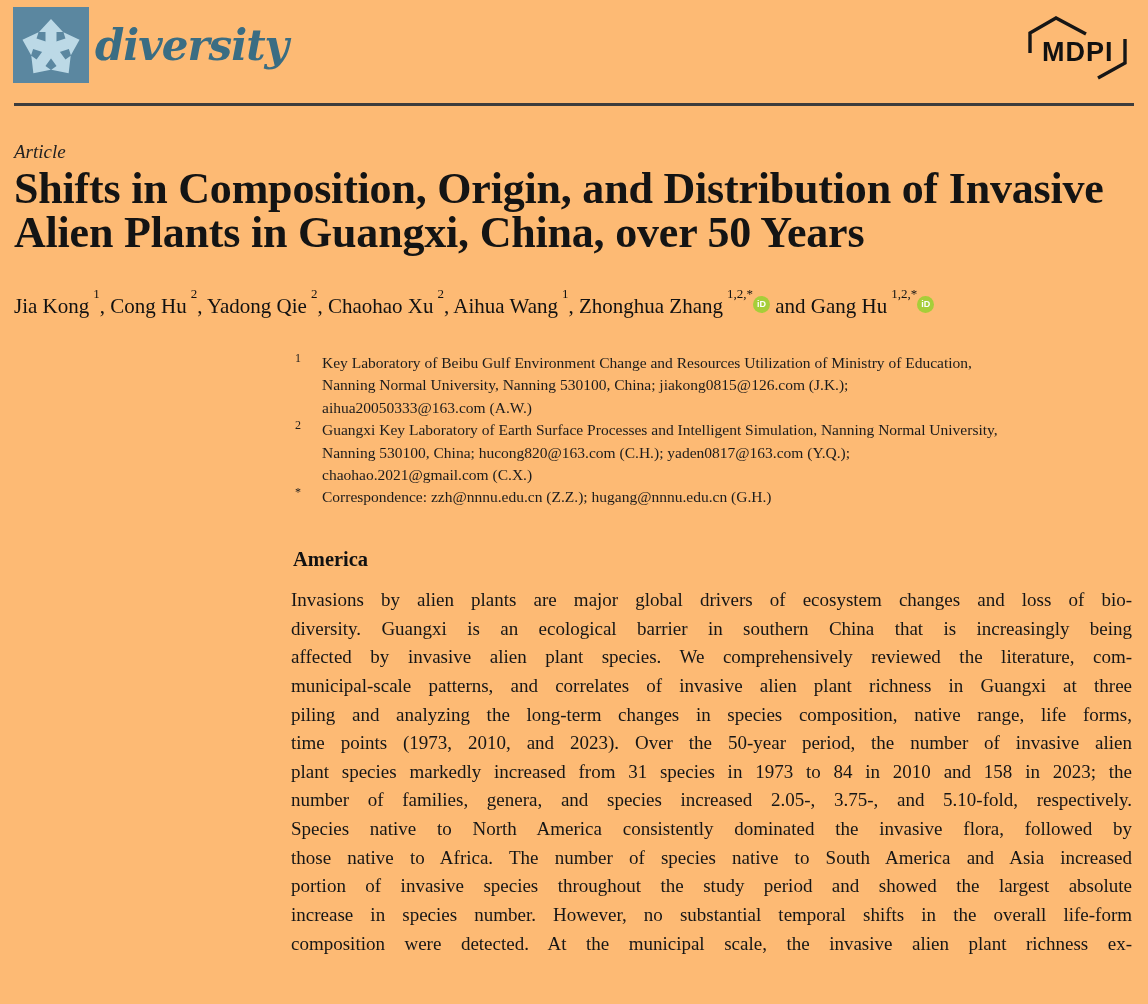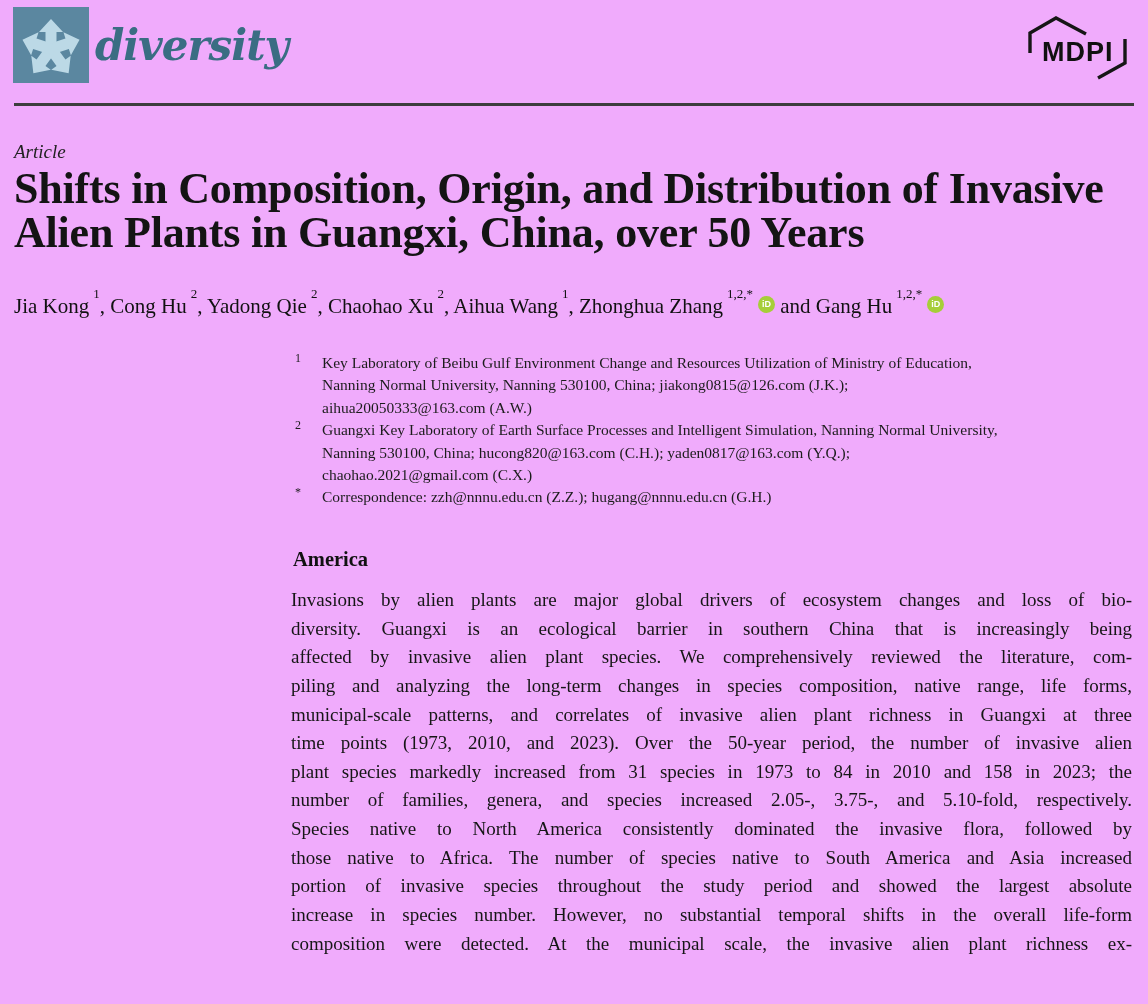--- a/index.html
+++ b/index.html
@@ -1,21 +1,21 @@
 <!DOCTYPE html>
 <html style="--logo-square: #5b87a0; --logo-glyph: #bcd9e6; --wordmark: #3a6d83; --orcid: #a6ce39; --rule: #3d3d3d; --ink: #1a1a1a;"><head>
 <meta charset="utf-8">
 <style>
   :root{
     --logo-square:#5b87a0; --logo-glyph:#bcd9e6; --wordmark:#3a6d83;
     --orcid:#a6ce39; --rule:#3d3d3d; --ink:#1a1a1a;
   }
   html,body{margin:0;padding:0;background:#e9e9e9;}
   .page{
-    position:relative; width:1148px; height:1004px; background:#f0abfc;
+    position:relative; width:1148px; height:1004px; background:#fdba74;
     font-family:"Liberation Serif", serif; color:var(--ink);
     overflow:hidden; margin:0 auto;
   }
   
   .logo-square{position:absolute; left:13px; top:7px; width:76px; height:76px;}
   .wordmark{
     position:absolute; left:95px; top:22px;
     font-family:"DejaVu Serif", serif; font-weight:bold; font-style:italic;
     font-size:42px; line-height:48px; color:var(--wordmark); letter-spacing:-1px;
   }
@@ -29,21 +29,21 @@
   }
   .authors{
     position:absolute; left:14px; top:286px; width:1122px;
     font-size:21px; line-height:30px; color:#111;
   }
   .authors sup{font-size:13px; position:relative; top:-7px; margin-left:4px;}
   .orcid-badge{
     display:inline-block; width:17px; height:17px; border-radius:50%;
     background:var(--orcid); color:#fff; font-family:"Liberation Sans", sans-serif;
     font-size:9px; font-weight:bold; line-height:17px; text-align:center;
-    margin-left:5px; vertical-align:6px;
+    vertical-align:6px;
   }
   
   .affiliations{position:absolute; left:293px; top:352px; width:843px; font-size:15.5px; color:#1c1c1c;}
   .aff-item{position:relative; padding-left:29px;}
   .aff-marker{position:absolute; left:2px; top:-1px; font-size:12px;}
   .aff-line{line-height:22.4px; white-space:nowrap;}
   
   .abstract-heading{position:absolute; left:293px; top:548px; font-weight:bold; font-size:20.5px; color:#111;}
   .abstract-body{position:absolute; left:291px; top:586px; width:841px; font-size:19px; color:#161616;}
   .abs-line{
@@ -103,22 +103,22 @@
         <span class="aff-marker">*</span>
         <div class="aff-line">Correspondence: zzh@nnnu.edu.cn (Z.Z.); hugang@nnnu.edu.cn (G.H.)</div>
       </div>
     </div>
 
   <div class="abstract-heading">America</div>
   <div class="abstract-body">
       <div class="abs-line">Invasions by alien plants are major global drivers of ecosystem changes and loss of bio-</div>
       <div class="abs-line">diversity. Guangxi is an ecological barrier in southern China that is increasingly being</div>
       <div class="abs-line">affected by invasive alien plant species. We comprehensively reviewed the literature, com-</div>
+      <div class="abs-line">municipal-scale patterns, and correlates of invasive alien plant richness in Guangxi at three</div>
       <div class="abs-line">piling and analyzing the long-term changes in species composition, native range, life forms,</div>
-      <div class="abs-line">municipal-scale patterns, and correlates of invasive alien plant richness in Guangxi at three</div>
       <div class="abs-line">time points (1973, 2010, and 2023). Over the 50-year period, the number of invasive alien</div>
       <div class="abs-line">plant species markedly increased from 31 species in 1973 to 84 in 2010 and 158 in 2023; the</div>
       <div class="abs-line">number of families, genera, and species increased 2.05-, 3.75-, and 5.10-fold, respectively.</div>
       <div class="abs-line">Species native to North America consistently dominated the invasive flora, followed by</div>
       <div class="abs-line">those native to Africa. The number of species native to South America and Asia increased</div>
       <div class="abs-line">portion of invasive species throughout the study period and showed the largest absolute</div>
       <div class="abs-line">increase in species number. However, no substantial temporal shifts in the overall life-form</div>
       <div class="abs-line">composition were detected. At the municipal scale, the invasive alien plant richness ex-</div>
     </div>
 

